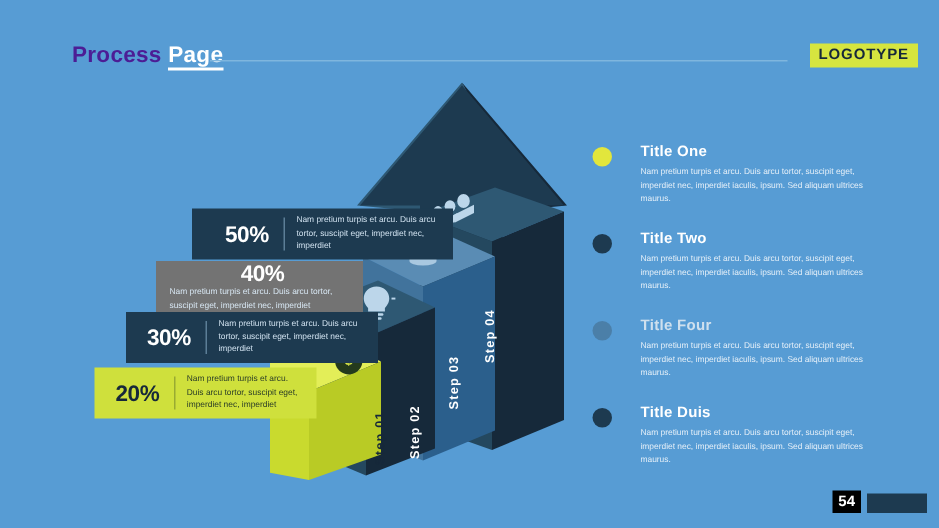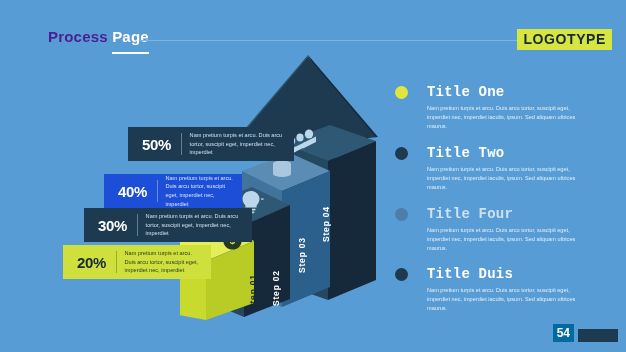--- a/index.html
+++ b/index.html
@@ -11,29 +11,29 @@
   }
   .stage{position:absolute;left:0;top:0;width:626px;height:352px;}
 
   
   .hdr-title{
     position:absolute;left:48px;top:28px;
     font-size:15px;font-weight:bold;letter-spacing:.2px;
     white-space:nowrap;
   }
   .hdr-word-a{color:#4c1d95;}
-  .hdr-word-b{color:#ffffff;border-bottom:2px solid #ffffff;padding-bottom:7px;}
+  .hdr-word-b{color:#ffffff;border-bottom:2px solid #ffffff;padding-bottom:0;}
   .hdr-rule{
     position:absolute;left:140px;top:40px;width:385px;height:1px;
     background:#7fb6de;
   }
   .logotype{
     position:absolute;right:14px;top:29px;
     background:#d6e53f;color:#16283a;
-    font-size:14px;font-weight:bold;letter-spacing:.6px;
+    font-size:10px;font-weight:bold;letter-spacing:.6px;
     padding:2px 6px 3px 6px;
   }
 
   
   .graphic{position:absolute;left:180px;top:55px;width:230px;height:265px;}
   .graphic svg{display:block;}
 
   .steplabel{
     position:absolute;
     color:#ffffff;font-size:8.5px;font-weight:bold;letter-spacing:.8px;
@@ -57,49 +57,49 @@
   .row .desc{
     font-size:5.6px;line-height:1.55;padding:0 8px 0 8px;
     max-width:120px;
   }
 
   .row.dark{background:#1d3a50;}
   .row.dark .pct{color:#ffffff;}
   .row.dark .desc{color:#cfe0ee;}
   .row.dark .divider{background:#8fb6d2;}
 
-  .row.mid{background:#1d4ed8;}
+  .row.mid{background:#737373;flex-direction:column;}
   .row.mid .pct{color:#ffffff;}
   .row.mid .desc{color:#d7e6f2;}
   .row.mid .divider{background:#9dc2dc;}
 
   .row.lime{background:#cfe03c;margin-left:9px;}
   .row.lime .pct{color:#16283a;}
   .row.lime .desc{color:#2a3c27;}
   .row.lime .divider{background:#6d7f2a;}
 
-  .r50{left:128px;top:127px;width:166px;}
+  .r50{left:128px;top:139px;width:166px;padding-left:8px;}
   .r40{left:104px;top:174px;width:138px;}
   .r30{left:84px;top:208px;width:168px;}
   .r20{left:54px;top:245px;width:148px;}
 
   
   .legend{position:absolute;left:395px;top:84px;width:215px;}
   .lg-item{position:relative;margin-bottom:14px;padding-left:32px;min-height:44px;}
   .lg-dot{
     position:absolute;left:0;top:2px;width:13px;height:13px;border-radius:50%;
   }
-  .lg-title{font-size:14px;font-weight:bold;margin:0 0 4px 0;letter-spacing:.2px;font-family:Liberation Mono, monospace;}
+  .lg-title{font-size:10px;font-weight:bold;margin:12px 0 4px 0;letter-spacing:.2px;}
   .lg-body{font-size:5.6px;line-height:1.6;color:#e4eff8;max-width:150px;}
 
   
   .pg-badge{
     position:absolute;right:52px;bottom:10px;
-    background:#0369a1;color:#ffffff;
-    font-size:12px;font-weight:bold;
+    background:#000000;color:#ffffff;
+    font-size:10px;font-weight:bold;
     padding:2px 4px;
   }
   .pg-bar{
     position:absolute;right:8px;bottom:10px;width:40px;height:13px;
     background:#1d3a50;
   }
 </style>
 </head>
 <body>
 

